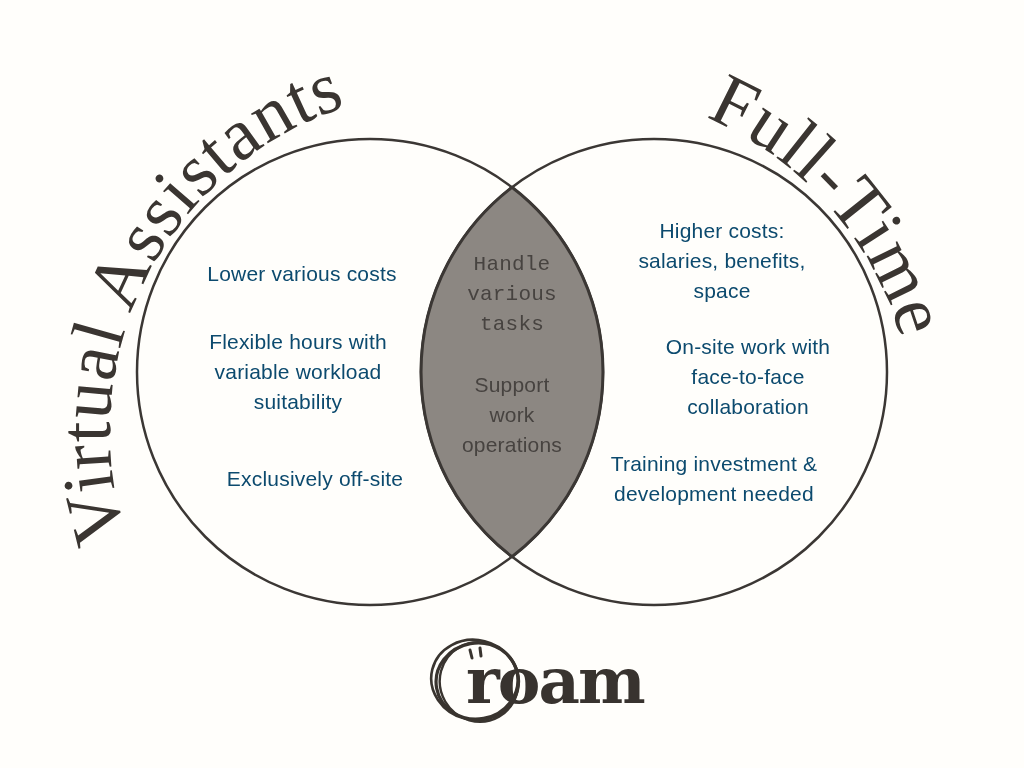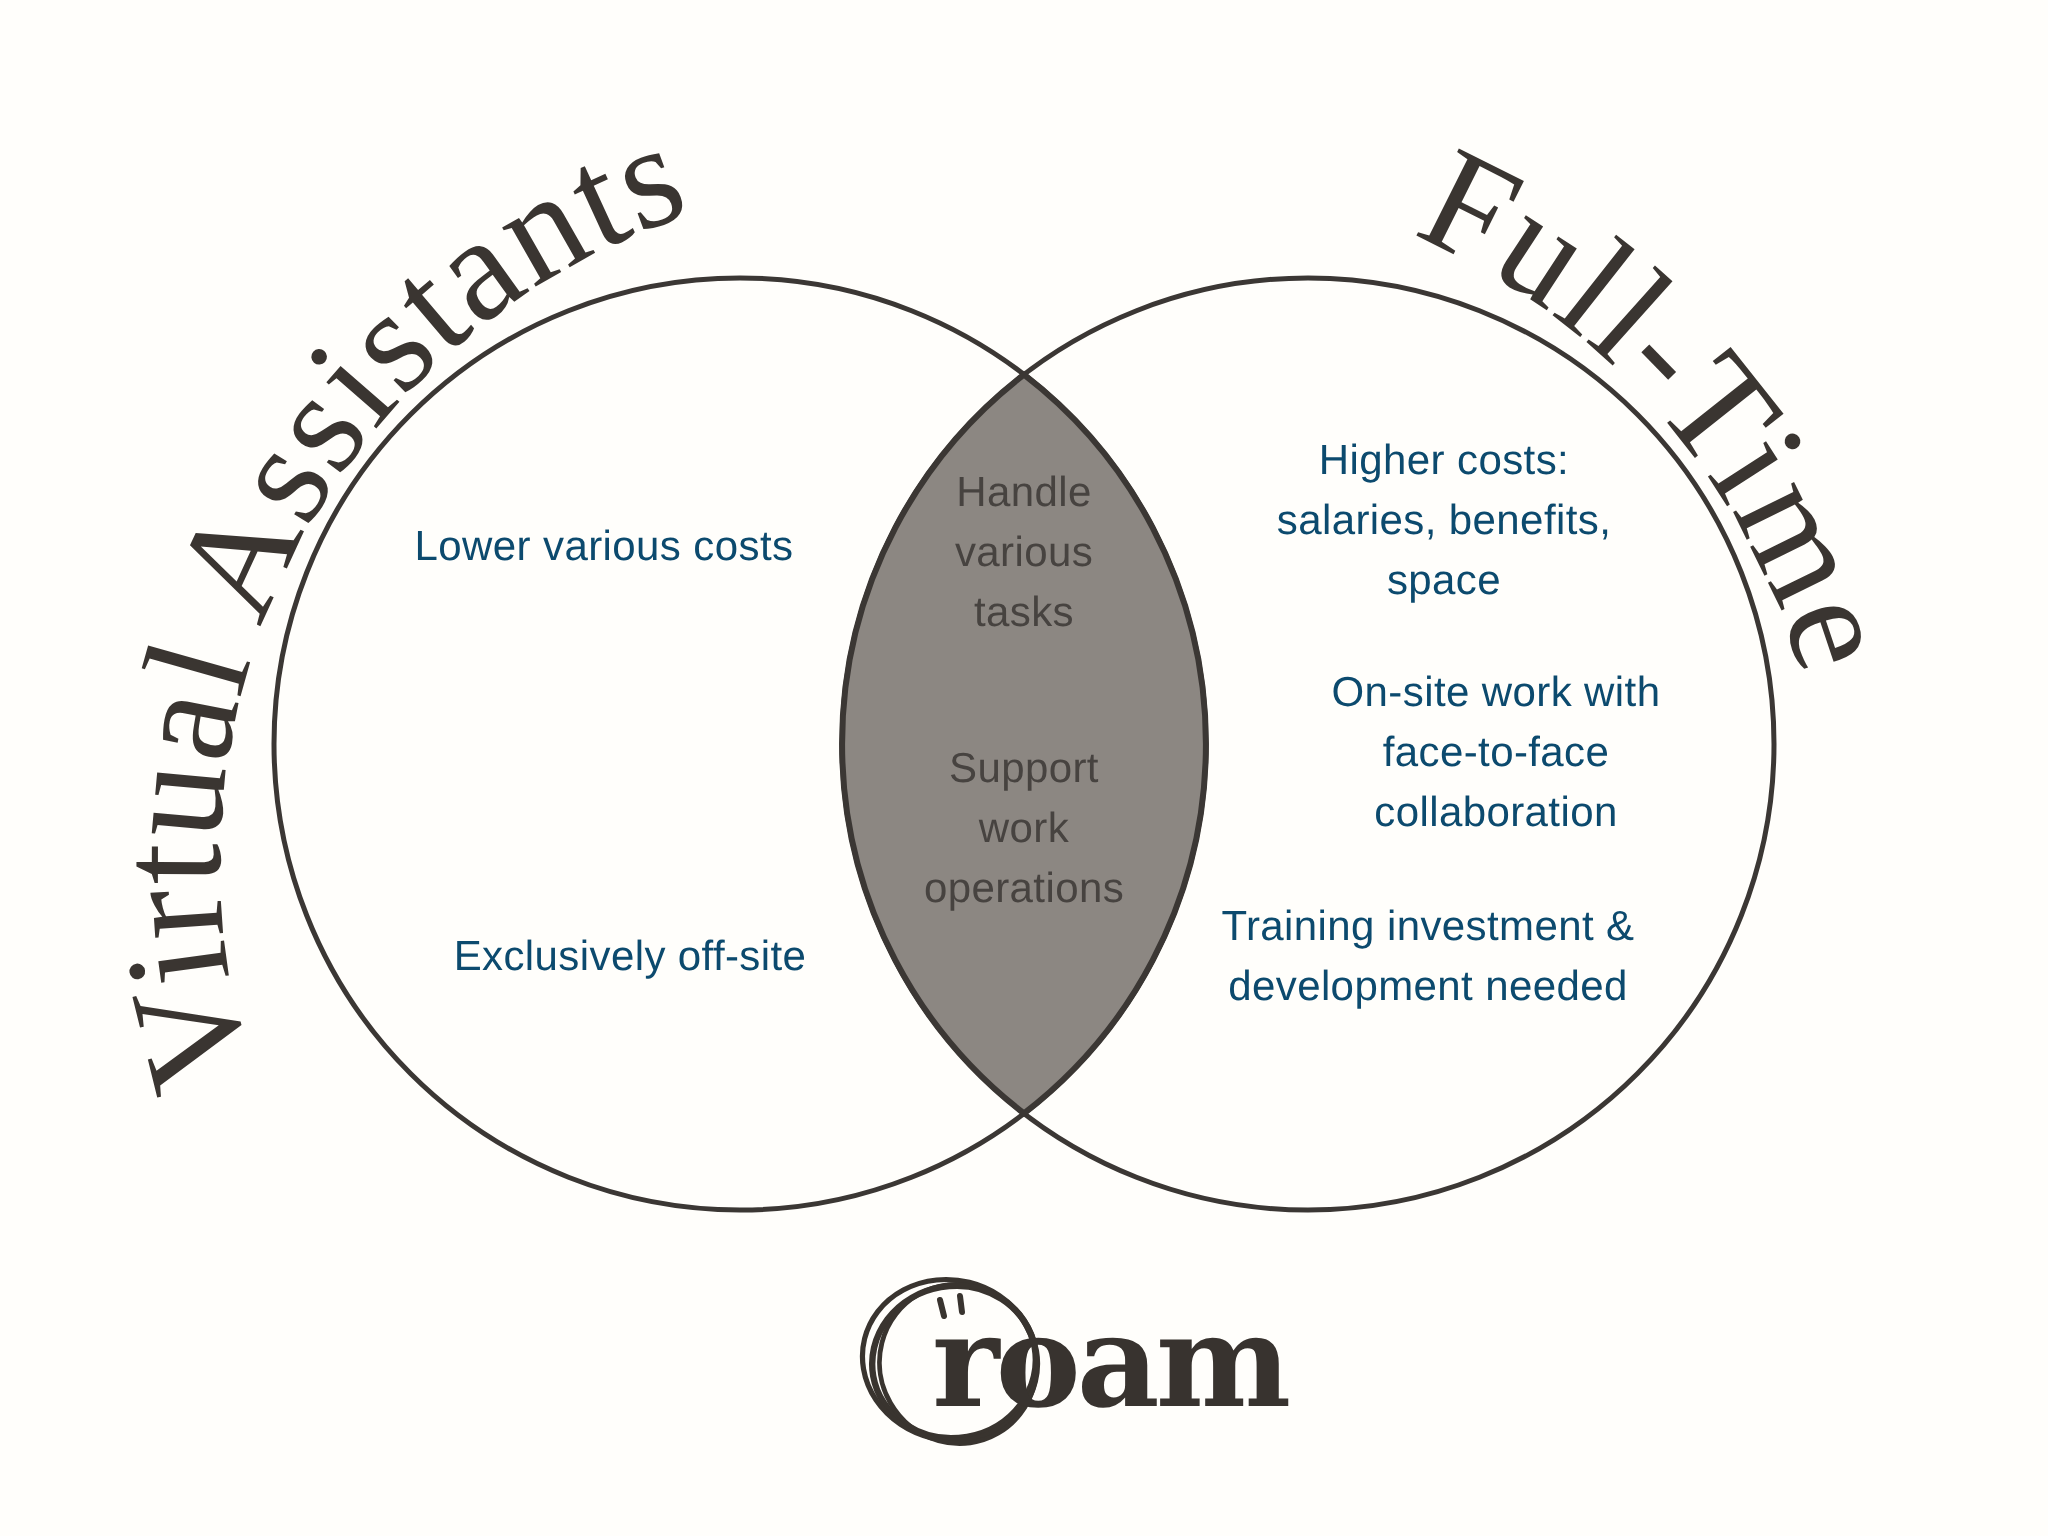--- a/index.html
+++ b/index.html
@@ -31,21 +31,21 @@
     font-size: 21px;
     line-height: 30px;
     letter-spacing: 0.2px;
   }
   .txt.overlap-txt {
     color: #474340;
   }
   #left-item-1 { left: 182px; top: 259px; width: 240px; }
   #left-item-2 { left: 178px; top: 327px; width: 240px; }
   #left-item-3 { left: 195px; top: 464px; width: 240px; }
-  #overlap-item-1 { left: 437px; top: 232px; width: 150px; }
+  #overlap-item-1 { left: 437px; top: 250px; width: 150px; font-family: Liberation Mono, monospace; }
   #overlap-item-2 { left: 437px; top: 370px; width: 150px; }
   #right-item-1 { left: 582px; top: 216px; width: 280px; }
   #right-item-2 { left: 608px; top: 332px; width: 280px; }
   #right-item-3 { left: 574px; top: 449px; width: 280px; }
 </style>
 </head>
 <body>
 
 <div class="canvas">
 
@@ -73,20 +73,23 @@
         <ellipse cx="477" cy="681" rx="41" ry="38" stroke-width="3.2" transform="rotate(-10 477 681)"></ellipse>
         <ellipse cx="475" cy="680" rx="44" ry="40" stroke-width="2.6" transform="rotate(14 475 680)"></ellipse>
         <ellipse cx="479" cy="682" rx="39" ry="40" stroke-width="2.4" transform="rotate(-30 479 682)"></ellipse>
         <path d="M 470 650 l 2 8 M 480 648 l 1 8" stroke-width="3"></path>
       </g>
       <text x="466" y="703" font-family="'DejaVu Serif', serif" font-weight="bold" font-size="64" letter-spacing="-2" fill="#38332f">roam</text>
     </g>
   </svg>
 
   <div class="txt" id="left-item-1">Lower various costs</div>
+  <div class="txt" id="left-item-2">Flexible hours with
+variable workload
+suitability</div>
   <div class="txt" id="left-item-3">Exclusively off-site</div>
 
   <div class="txt overlap-txt" id="overlap-item-1">Handle
 various
 tasks</div>
   <div class="txt overlap-txt" id="overlap-item-2">Support
 work
 operations</div>
 
   <div class="txt" id="right-item-1">Higher costs:

